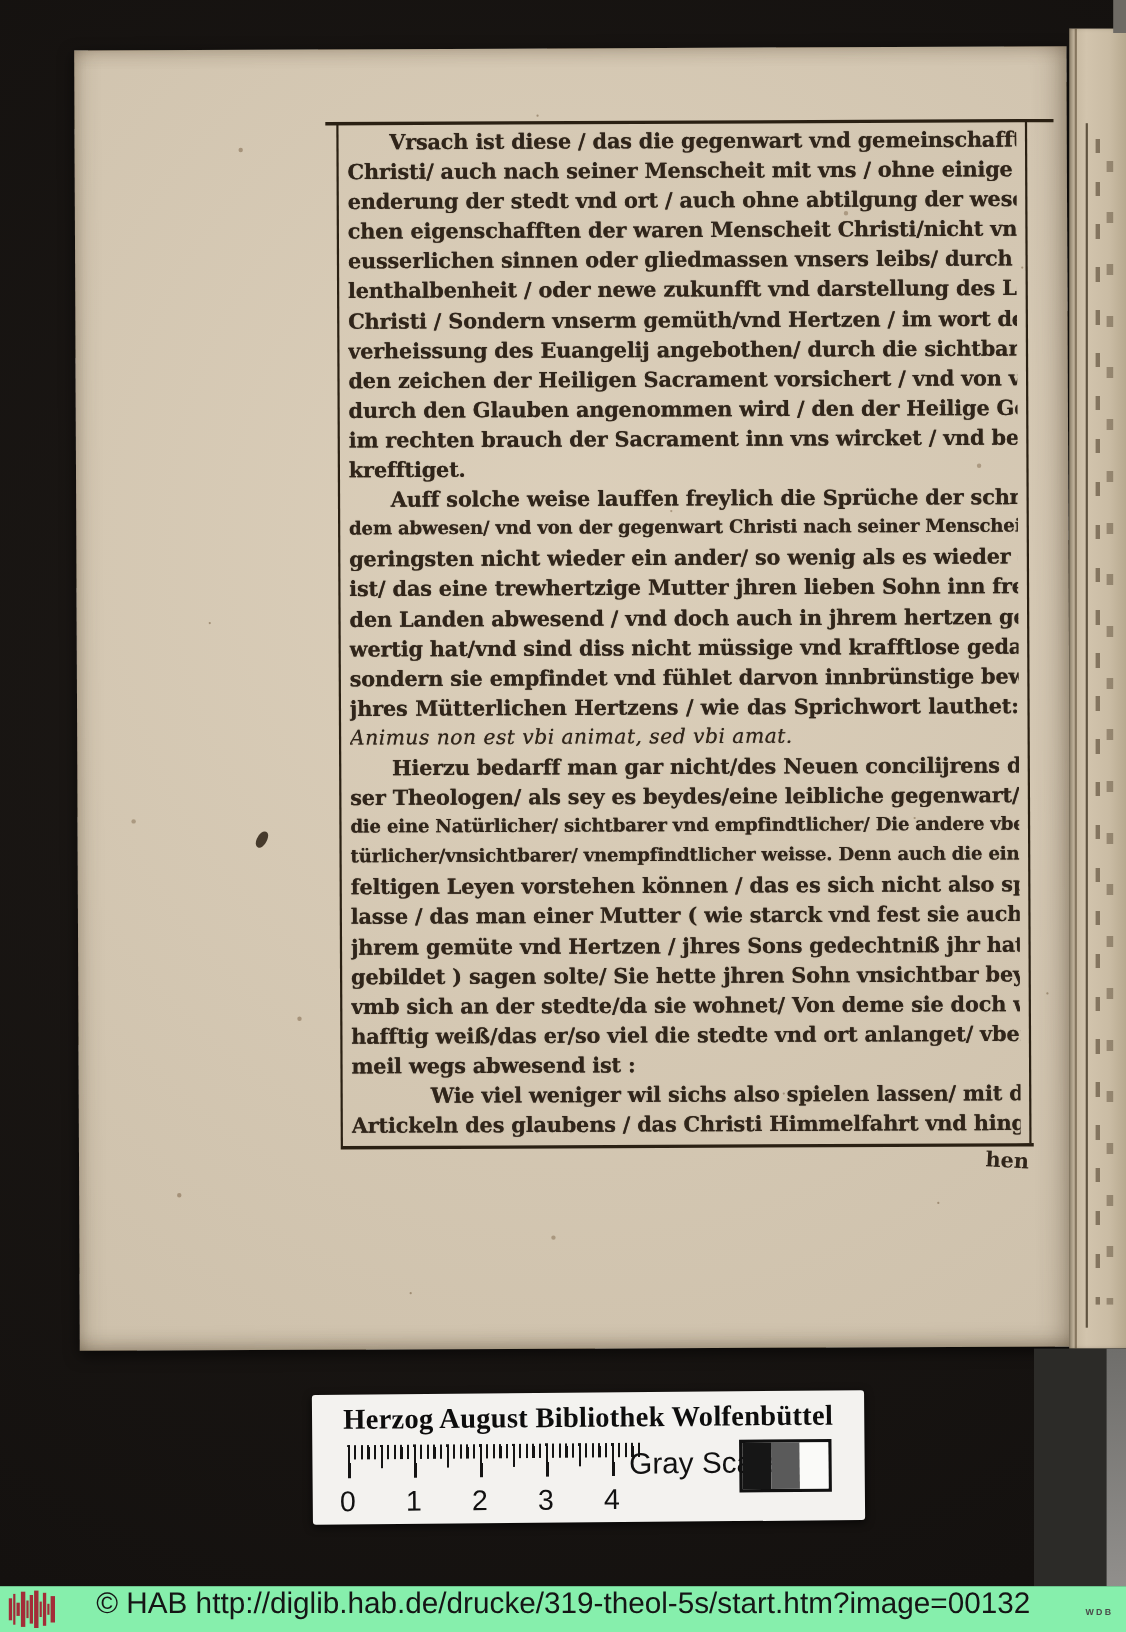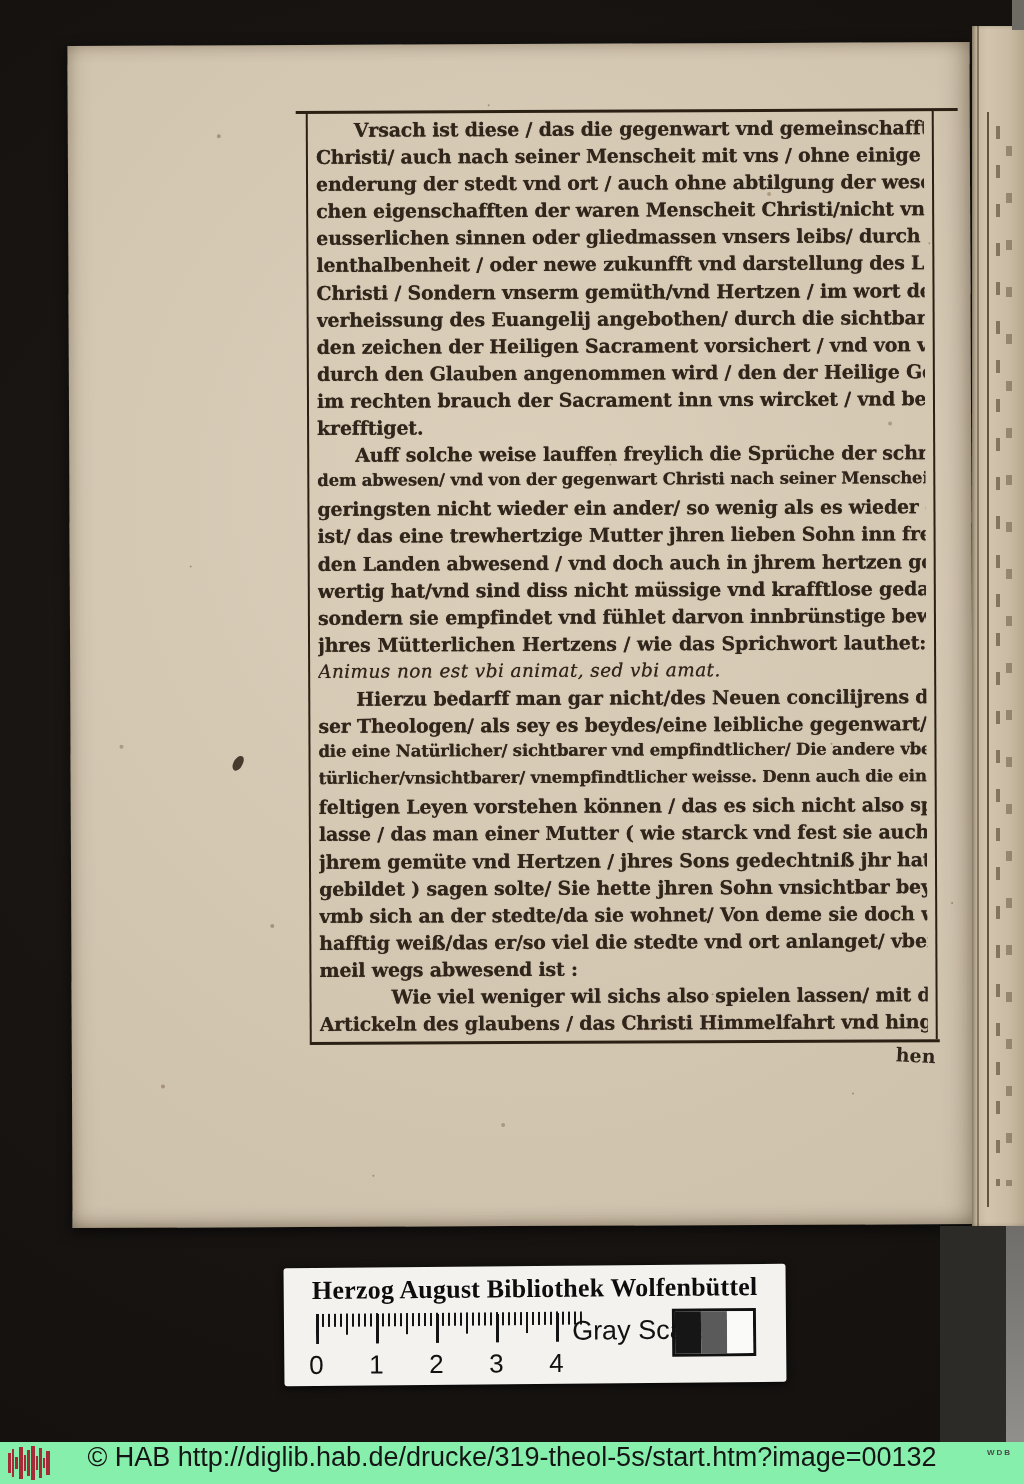--- a/index.html
+++ b/index.html
@@ -112,21 +112,21 @@
   .barcode{position:absolute;left:8px;top:0;height:42px;width:44px;
     display:flex;align-items:center;gap:1px;}
   .barcode i{display:block;background:#a32c38;width:3px;}
   .barcode i:nth-child(1){height:20px;} .barcode i:nth-child(2){height:28px;width:2px;}
   .barcode i:nth-child(3){height:12px;} .barcode i:nth-child(4){height:32px;width:4px;}
   .barcode i:nth-child(5){height:16px;width:2px;} .barcode i:nth-child(6){height:26px;}
   .barcode i:nth-child(7){height:34px;width:4px;} .barcode i:nth-child(8){height:14px;width:2px;}
   .barcode i:nth-child(9){height:30px;} .barcode i:nth-child(10){height:10px;width:2px;}
   .barcode i:nth-child(11){height:24px;width:4px;}
   .credit{flex:1;text-align:center;font:400 27px "Liberation Sans",sans-serif;color:#151515;}
-  .wdb{position:absolute;right:12px;top:6px;font:700 8px "Liberation Sans",sans-serif;
+  .wdb{position:absolute;right:12px;top:19px;font:700 8px "Liberation Sans",sans-serif;
     color:#4a4a4a;letter-spacing:2px;}
 </style>
 </head>
 <body>
 
 <div class="stage">
 
   <div class="page">
     <div class="rule-top"></div>
     <div class="text-frame">

